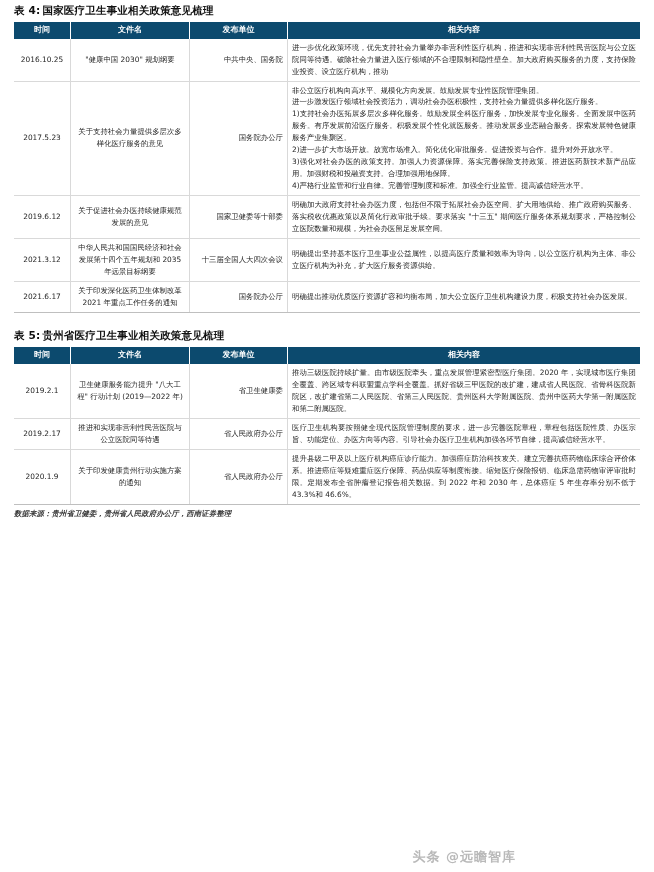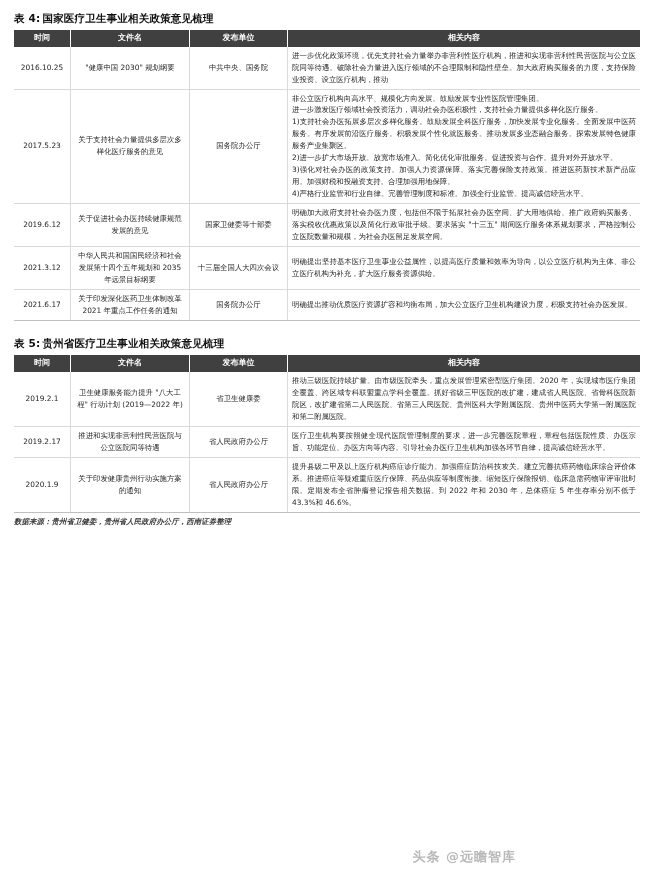--- a/index.html
+++ b/index.html
@@ -13,21 +13,21 @@
     font-family: "DejaVu Sans", "Liberation Sans", sans-serif;
     color: #1a1a1a;
     position: relative;
     overflow: hidden;
   }
   .page {
     width: 532px;
     height: 872px;
     position: relative;
     box-sizing: border-box;
-    padding: 8px 14px;
+    padding: 0 14px;
   }
 
   
   .caption {
     font-size: 10.5px;
     font-weight: bold;
     color: #111111;
     letter-spacing: .2px;
     line-height: 1.1;
     white-space: nowrap;
@@ -36,21 +36,21 @@
 
   
   table.policy {
     border-collapse: collapse;
     width: 626px;
     table-layout: fixed;
     font-size: 7.4px;
     line-height: 1.62;
   }
   table.policy th {
-    background: #404040;
+    background: #0c4a6e;
     color: #ffffff;
     font-weight: bold;
     font-size: 8px;
     height: 17px;
     text-align: center;
     vertical-align: middle;
     border-right: 1px solid #ffffff;
     padding: 0;
   }
   table.policy th:last-child { border-right: none; font-family: Liberation Serif, serif; }
@@ -60,21 +60,21 @@
     padding: 3px 4px;
     vertical-align: middle;
     color: #1f1f1f;
     margin-top: 34px;
   }
   table.policy td:last-child { border-right: none; }
   table.policy tr:last-child td { border-bottom: 1px solid #bfbfbf; }
 
   td.c-time   { text-align: center; width: 56px; }
   td.c-doc    { text-align: center; width: 118px; }
-  td.c-unit   { text-align: center; width: 97px; }
+  td.c-unit   { text-align: right; width: 97px; }
   td.c-body   { text-align: left;   vertical-align: top; padding: 4px 7px 4px 6px; }
 
   th.c-time   { width: 56px; }
   th.c-doc    { width: 118px; margin-top: 24px; }
   th.c-unit   { width: 97px; }
 
   .body-p { margin: 0; text-align: justify; }
   .body-p + .body-p { margin-top: 0px; }
 
   

